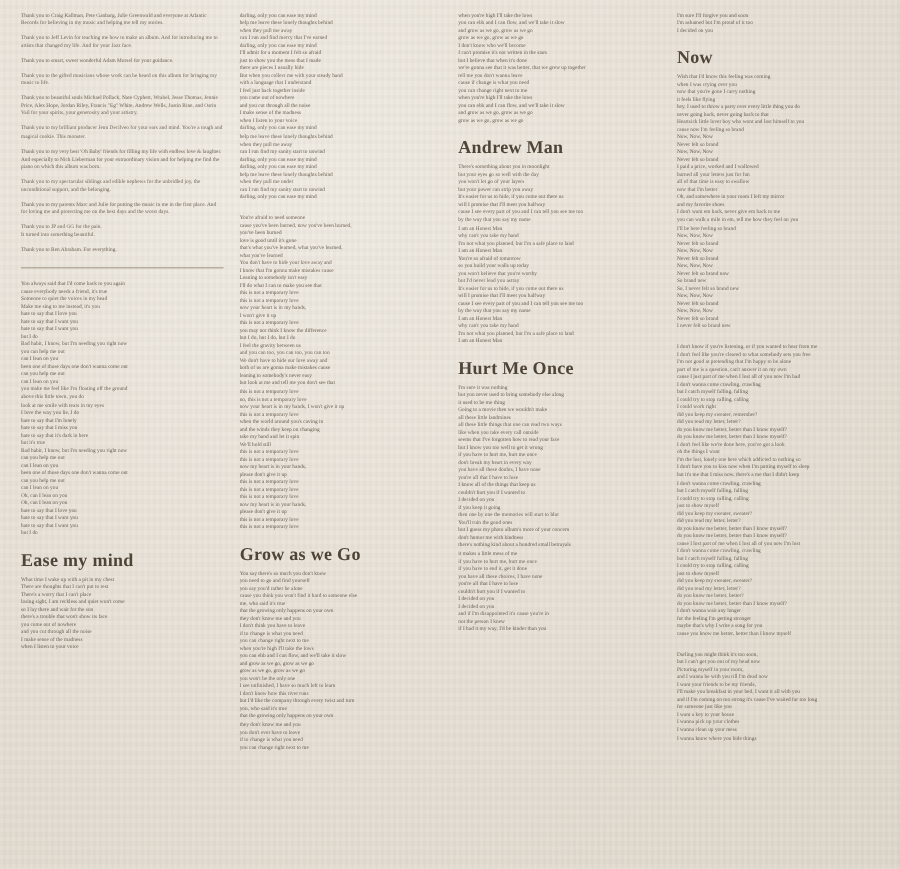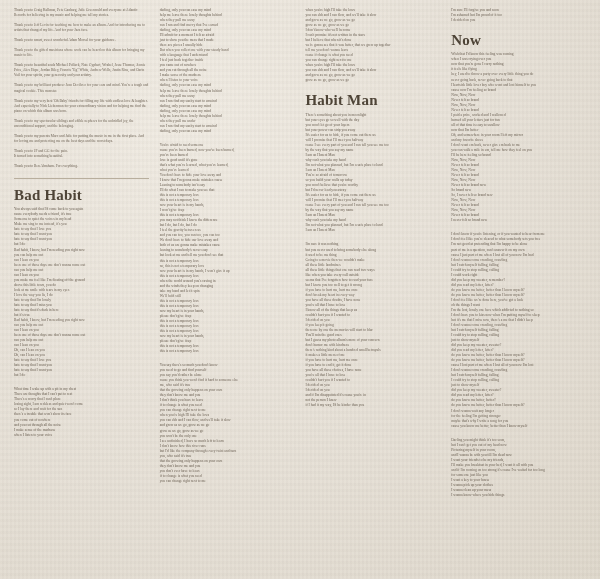--- a/index.html
+++ b/index.html
@@ -41,21 +41,21 @@
   .col {
     flex: 1 1 0;
     min-width: 0;
   }
   .blk {
     margin-bottom: 9px;
   }
   .song-title {
     font-family: "Liberation Serif", serif;
     font-weight: bold;
-    font-size: 15px;
+    font-size: 12px;
     letter-spacing: 0.2px;
     color: #4e4437;
     margin: 0 0 3px 0;
     line-height: 1.15;
   }
   .lyr {
     font-size: 3.55px;
     line-height: 1.42;
     color: #6b6053;
     white-space: pre-wrap;
@@ -103,21 +103,20 @@
 
 Thank you to my parents Marc and Julie for putting the music in me in the first place. And for loving me and protecting me on the best days and the worst days.
 
 Thank you to JP and GG for the pain.
 It turned into something beautiful.
 
 Thank you to Ben Abraham. For everything.</p>
       </div>
       <hr class="rule">
       <div class="blk">
-        <h2 class="song-title">Bad Habit</h2>
         <p class="lyr">You always said that I'd come back to you again
 cause everybody needs a friend, it's true
 Someone to quiet the voices in my head
 Make me sing to me instead, it's you
 hate to say that I love you
 hate to say that I want you
 hate to say that I want you
 but I do
 Bad habit, I know, but I'm needing you right now
 you can help me out
@@ -140,20 +139,21 @@
 can you help me out
 can I lean on you
 Oh, can I lean on you
 Oh, can I lean on you
 hate to say that I love you
 hate to say that I want you
 hate to say that I want you
 but I do</p>
       </div>
       <div class="blk">
+        <h2 class="song-title">Ease my mind</h2>
         <p class="lyr">What time I wake up with a pit in my chest
 There are thoughts that I can't put to rest
 There's a worry that I can't place
 losing sight, I am reckless and quiet won't come
 so I lay there and wait for the sun
 there's a trouble that won't show its face
 you come out of nowhere
 and you cut through all the noise
 I make sense of the madness
 when I listen to your voice</p>
@@ -227,20 +227,21 @@
 please don't give it up
 this is not a temporary love
 this is not a temporary love
 this is not a temporary love
 now my heart is in your hands,
 please don't give it up
 this is not a temporary love
 this is not a temporary love</p>
       </div>
       <div class="blk">
+        <h2 class="song-title">Grow as we Go</h2>
         <p class="lyr">You say there's so much you don't know
 you need to go and find yourself
 you say you'd rather be alone
 cause you think you won't find it hard to someone else
 me, who said it's true
 that the growing only happens on your own
 they don't know me and you
 I don't think you have to leave
 if to change is what you need
 you can change right next to me
@@ -274,21 +275,21 @@
 we're gonna see that it was better, that we grew up together
 tell me you don't wanna leave
 cause if change is what you need
 you can change right next to me
 when you're high I'll take the lows
 you can ebb and I can flow, and we'll take it slow
 and grow as we go, grow as we go
 grow as we go, grow as we go</p>
       </div>
       <div class="blk">
-        <h2 class="song-title">Habit Man</h2>
+        <h2 class="song-title">Andrew Man</h2>
         <p class="lyr">There's something about you in moonlight
 but your eyes go so well with the day
 you won't let go of your layers
 but your power can strip you away
 It's easier for us to hide, if you come out there us
 will I promise that I'll meet you halfway
 cause I see every part of you and I can tell you see me too
 by the way that you say my name
 I am an Honest Man
 why can't you take my hand
@@ -301,20 +302,21 @@
 It's easier for us to hide, if you come out there us
 will I promise that I'll meet you halfway
 cause I see every part of you and I can tell you see me too
 by the way that you say my name
 I am an Honest Man
 why can't you take my hand
 I'm not what you planned, but I'm a safe place to land
 I am an Honest Man</p>
       </div>
       <div class="blk">
+        <h2 class="song-title">Hurt Me Once</h2>
         <p class="lyr">I'm sure it was nothing
 but you never used to bring somebody else along
 it used to be me thing
 Going to a movie then we wouldn't make
 all these little landmines
 all these little things that one can read two ways
 like when you take every call outside
 seems that I've forgotten how to read your face
 but I know you too well to get it wrong
 if you have to hurt me, hurt me once

